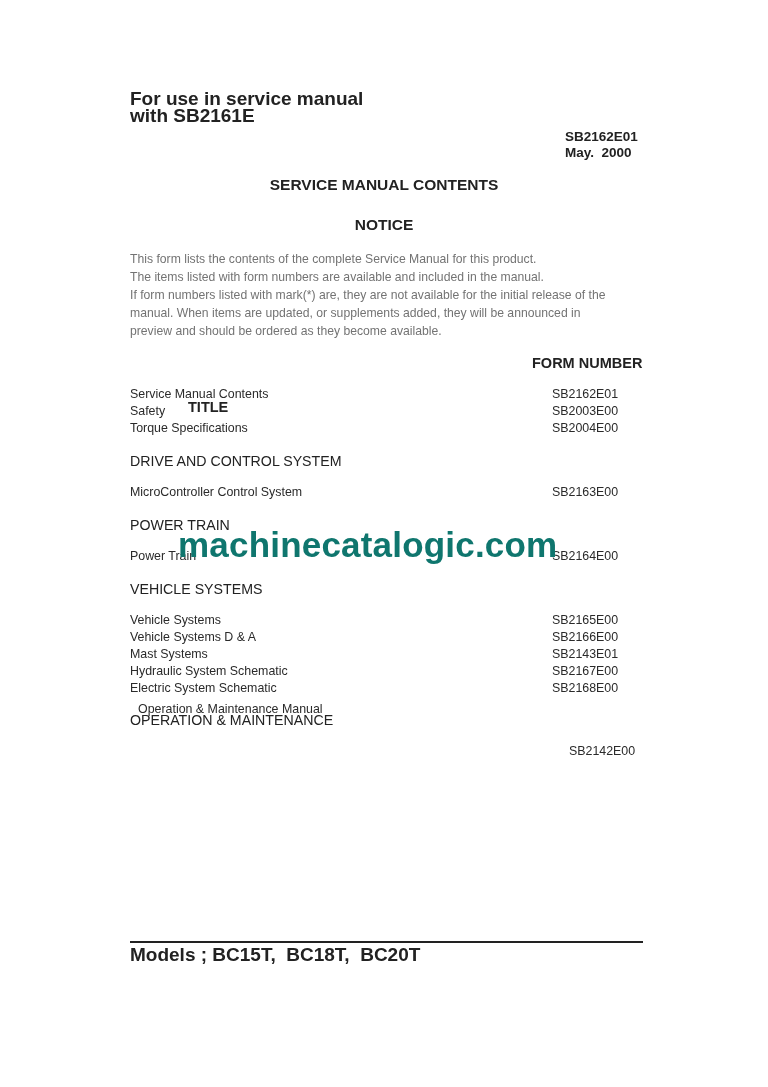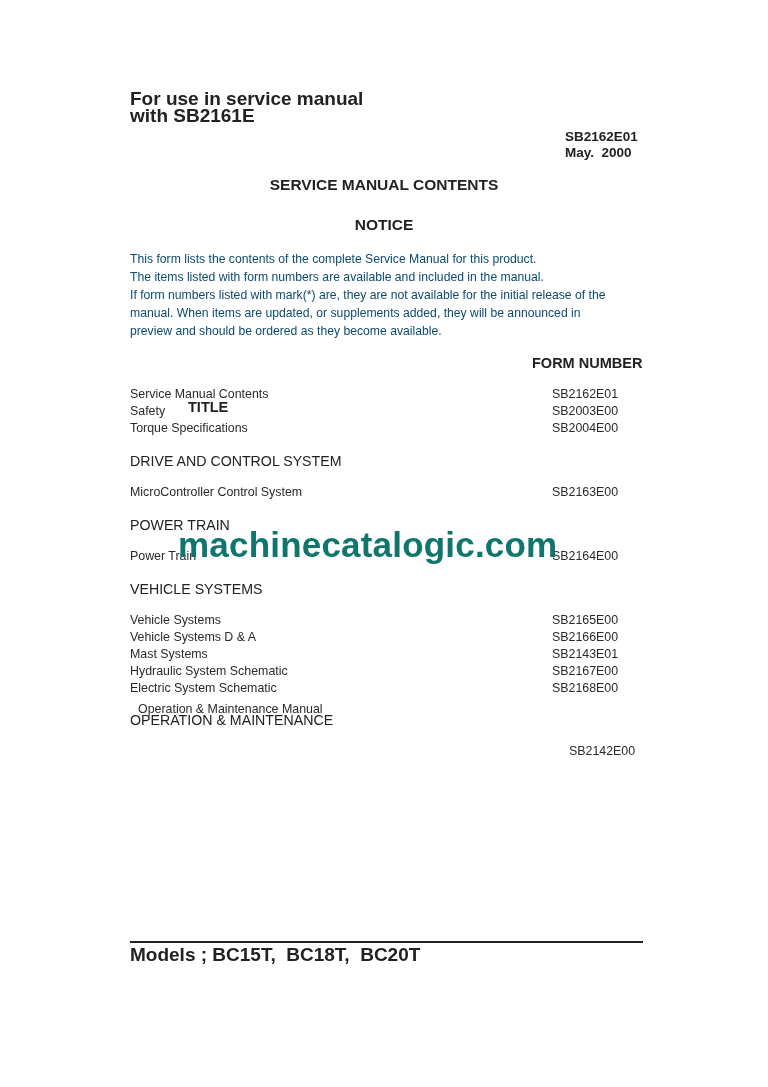--- a/index.html
+++ b/index.html
@@ -1,21 +1,21 @@
 <!DOCTYPE html>
 <html><head>
   <meta charset="utf-8">
   <style>
     html, body { margin: 0; padding: 0; background: #ffffff; }
     body { width: 768px; height: 1087px; position: relative; overflow: hidden; color: #222222; font-family: "Liberation Sans", sans-serif; }
     .abs { position: absolute; white-space: nowrap; }
     .hdr-left { left: 130px; font-size: 19px; font-weight: bold; line-height: 17px; }
     .hdr-right { left: 565px; font-size: 13.5px; font-weight: bold; line-height: 17px; }
     .center-title { left: 0; width: 768px; text-align: center; font-weight: bold; font-size: 15.5px; }
-    .notice-p { left: 130px; font-size: 12.2px; line-height: 18.2px; color: #0c4a6e; }
+    .notice-p { left: 130px; font-size: 12.2px; line-height: 18.2px; color: #737373; }
     .col-title { font-weight: bold; font-size: 14.5px; }
     .sec-h { left: 130px; font-weight: normal; font-size: 14.2px; }
     .row-t { left: 130px; font-size: 12.4px; color: #2a2a2a; }
     .row-f { left: 552px; font-size: 12.4px; color: #2a2a2a; }
     .rule { left: 130px; width: 513px; height: 1.5px; background: #222; }
     .wm { left: 178px; font-size: 35px; font-weight: bold; color: #0f766e; letter-spacing: 0.2px; }
   </style>
 </head>
 <body>
 

